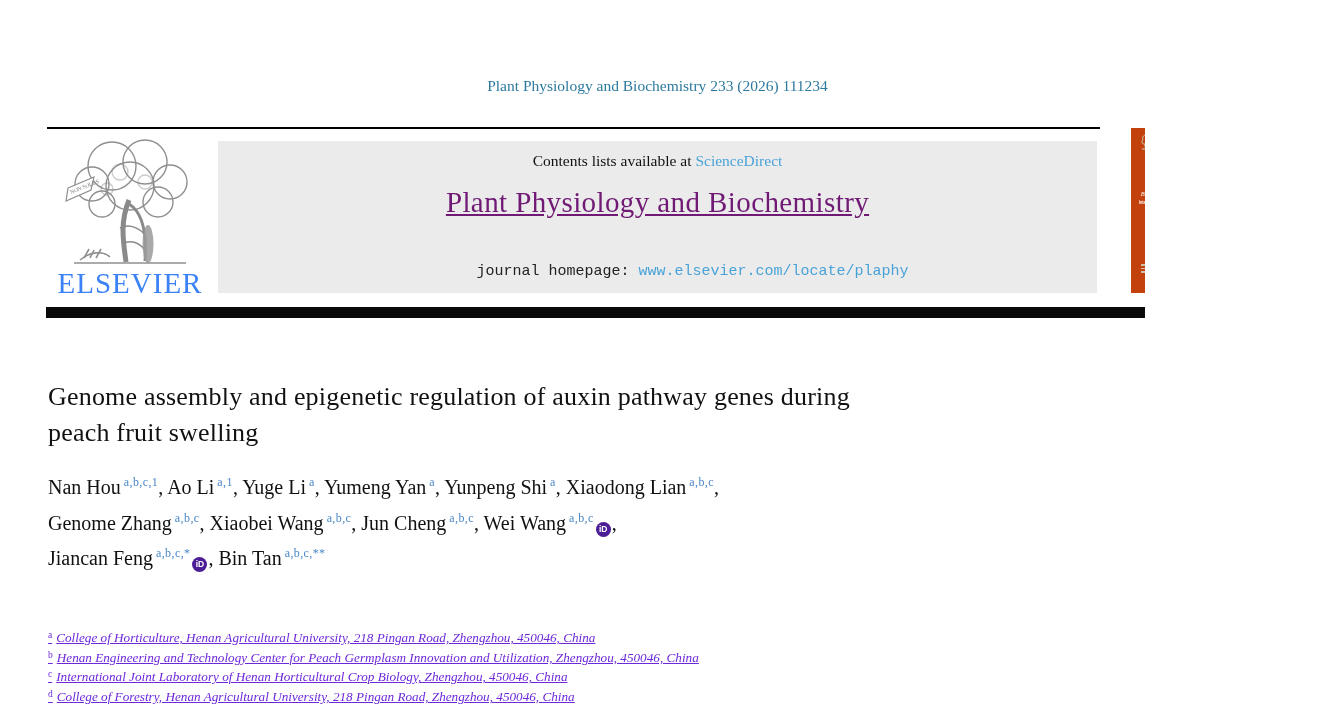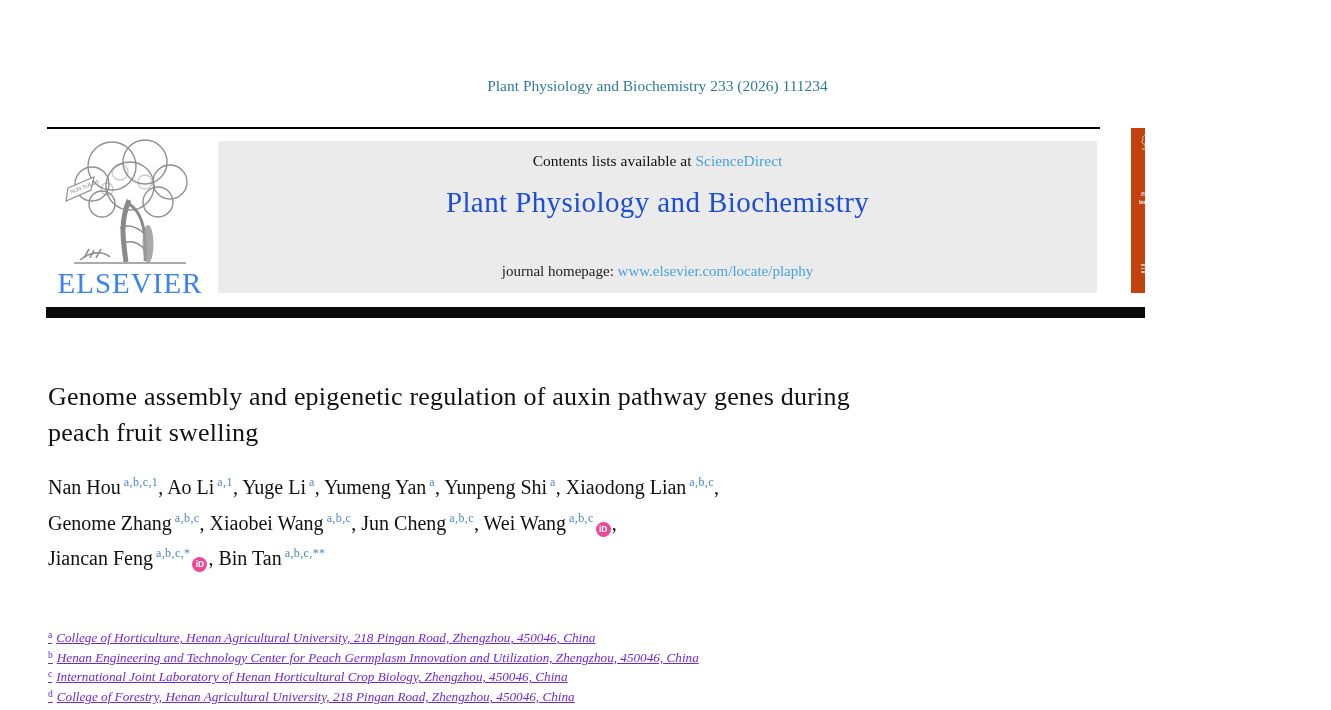--- a/index.html
+++ b/index.html
@@ -11,23 +11,23 @@
             font-size:15.5px;color:#2e7a9e;}
 
   
   .toprule{position:absolute;top:127px;left:47px;width:1053px;height:2px;background:#000;}
 
   
   .band{position:absolute;top:141px;left:218px;width:879px;height:152px;background:#ebebeb;
         text-align:center;}
   .contents-line{margin-top:11px;font-size:15.5px;color:#111;}
   .link{color:#4aa3d8;text-decoration:none;cursor:pointer;margin-top:32px;}
-  .band-title{margin-top:16px;font-size:29px;letter-spacing:.4px;color:#1d4ed8;}
+  .band-title{margin-top:16px;font-size:29px;letter-spacing:.4px;color:#701a75;text-decoration:underline;}
   .homepage-line{position:absolute;bottom:13px;left:0;width:100%;
-                 font-family:Liberation Serif, serif;font-size:15px;color:#222;}
+                 font-family:Liberation Mono, monospace;font-size:15px;color:#222;padding-left:35px;}
 
   
   .logo{position:absolute;left:42px;top:132px;width:176px;height:166px;}
   .logo svg{display:block;margin:0 auto;}
   .wordmark{position:absolute;bottom:-2px;left:0;width:100%;text-align:center;
             font-size:29px;color:#3b82f6;letter-spacing:1px;}
 
   
   .cover{position:absolute;left:1131px;top:128px;width:131px;height:165px;background:#c2410c;}
   .cover-emblem{position:absolute;left:8px;top:5px;}
@@ -47,21 +47,21 @@
   
   .blackbar{position:absolute;top:307px;left:46px;width:1219px;height:11px;background:#0a0a0a;}
 
   
   .article-title{position:absolute;left:48px;top:379px;font-size:26px;line-height:36px;
                  letter-spacing:.2px;color:#111;}
 
   
   .authors{position:absolute;left:48px;top:471px;font-size:20px;line-height:32.5px;color:#111;}
   .sup{position:relative;top:-8px;font-size:12px;color:#4a87c7;margin-left:3px;letter-spacing:.4px;}
-  .orcid{display:inline-block;width:15px;height:15px;border-radius:50%;background:#ec4899;
+  .orcid{display:inline-block;width:15px;height:15px;border-radius:50%;background:#4c1d95;
          color:#fff;font-family:"Liberation Sans",sans-serif;font-size:8.5px;font-weight:bold;
          text-align:center;line-height:15px;vertical-align:-2px;margin:0 1px 0 2px;cursor:pointer;}
 
   
   .affils{position:absolute;left:48px;top:629px;font-size:13.2px;font-style:italic;
           line-height:17.7px;color:#6d28d9;text-decoration:underline;}
   .affil-marker{font-style:normal;position:relative;top:-4px;font-size:9.5px;margin-right:4px;}
 </style>
 </head>
 <body>

